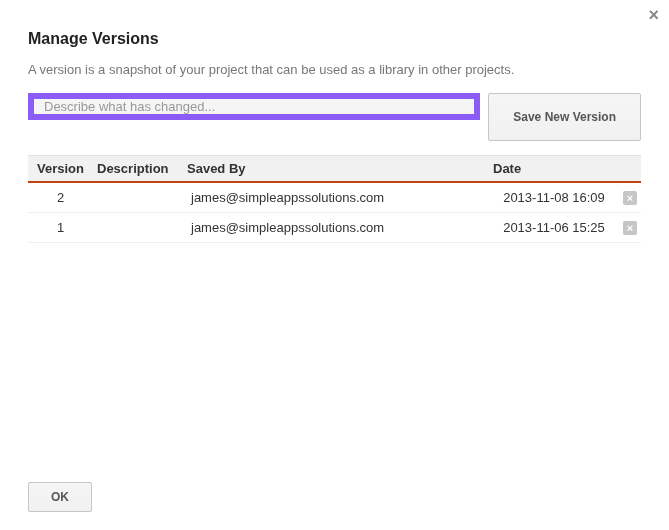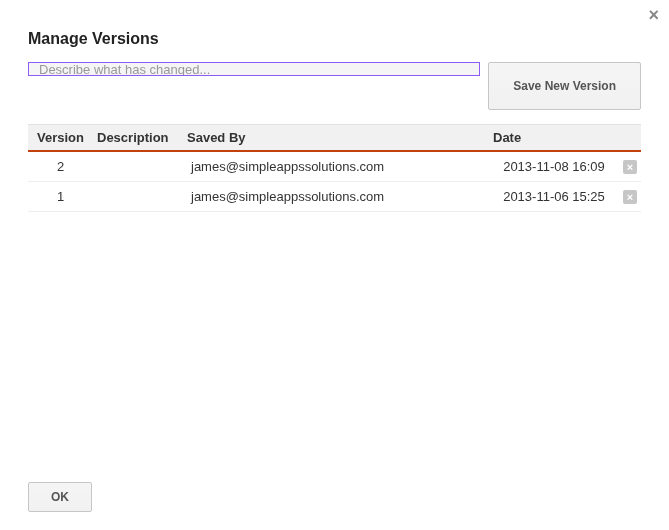--- a/index.html
+++ b/index.html
@@ -43,22 +43,22 @@
       color: #777;
       margin-bottom: 16px;
     }
     .input-row {
       display: flex;
       gap: 8px;
       margin-bottom: 14px;
     }
     .desc-input {
       flex: 1;
-      height: 14px;
-      border: 1px solid #8b5cf6;
+      height: 27px;
+      border: 6px solid #8b5cf6;
       background: #f5f5f5;
       padding: 0 10px;
       font-size: 13px;
       color: #333;
       font-family: inherit;
     }
     .desc-input::placeholder {
       color: #999;
     }
     .save-btn {
@@ -135,20 +135,21 @@
       text-align: right;
     }
   </style>
 </head>
 <body>
 
 <div class="close-x">×</div>
 
 <div class="dialog">
   <div class="title">Manage Versions</div>
+  <div class="subtitle">A version is a snapshot of your project that can be used as a library in other projects.</div>
 
   <div class="input-row">
     <input class="desc-input" type="text" placeholder="Describe what has changed..." style="">
     <button class="save-btn">Save New Version</button>
   </div>
 
   <table>
     <thead>
       <tr>
         <th class="col-version">Version</th>

